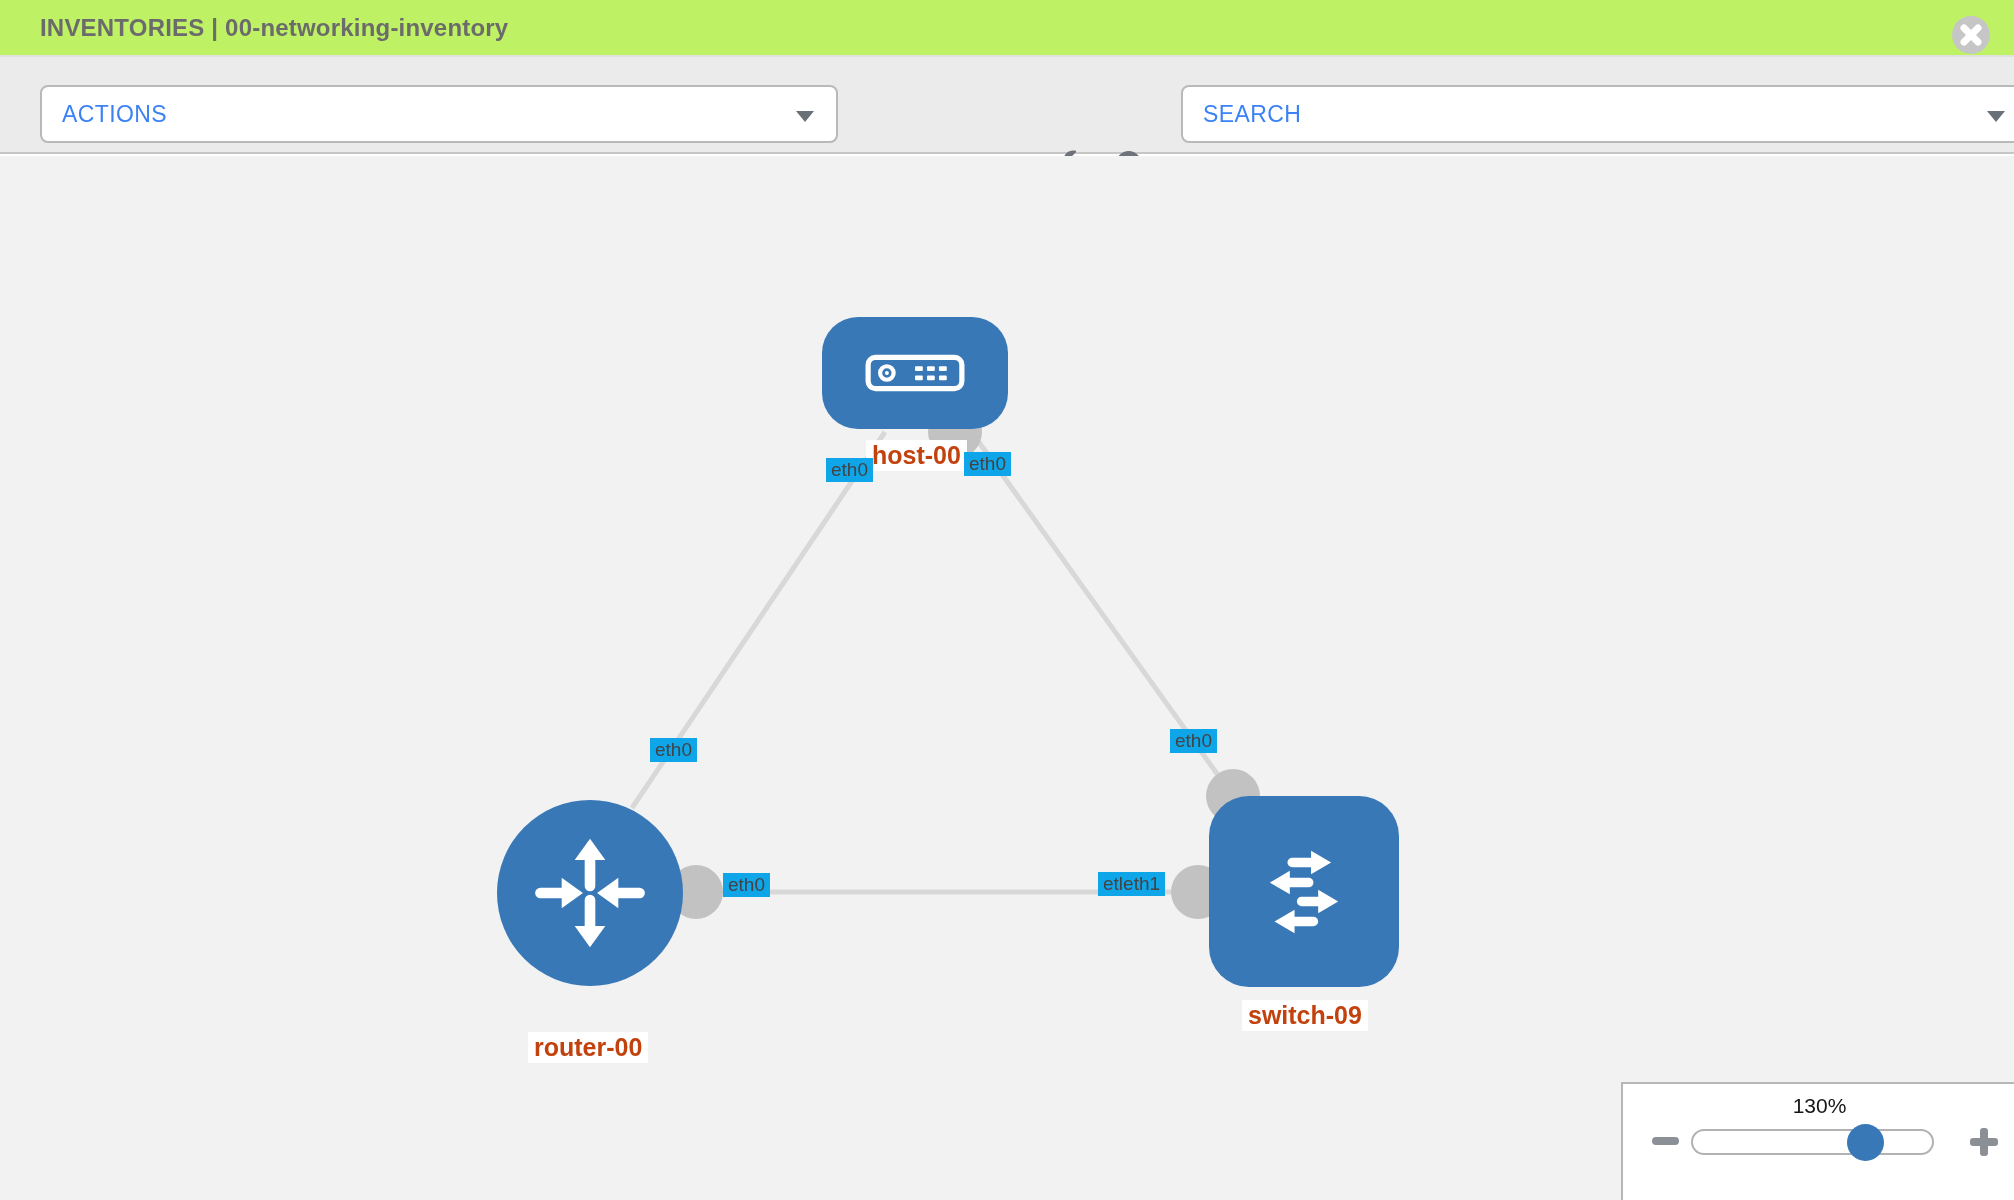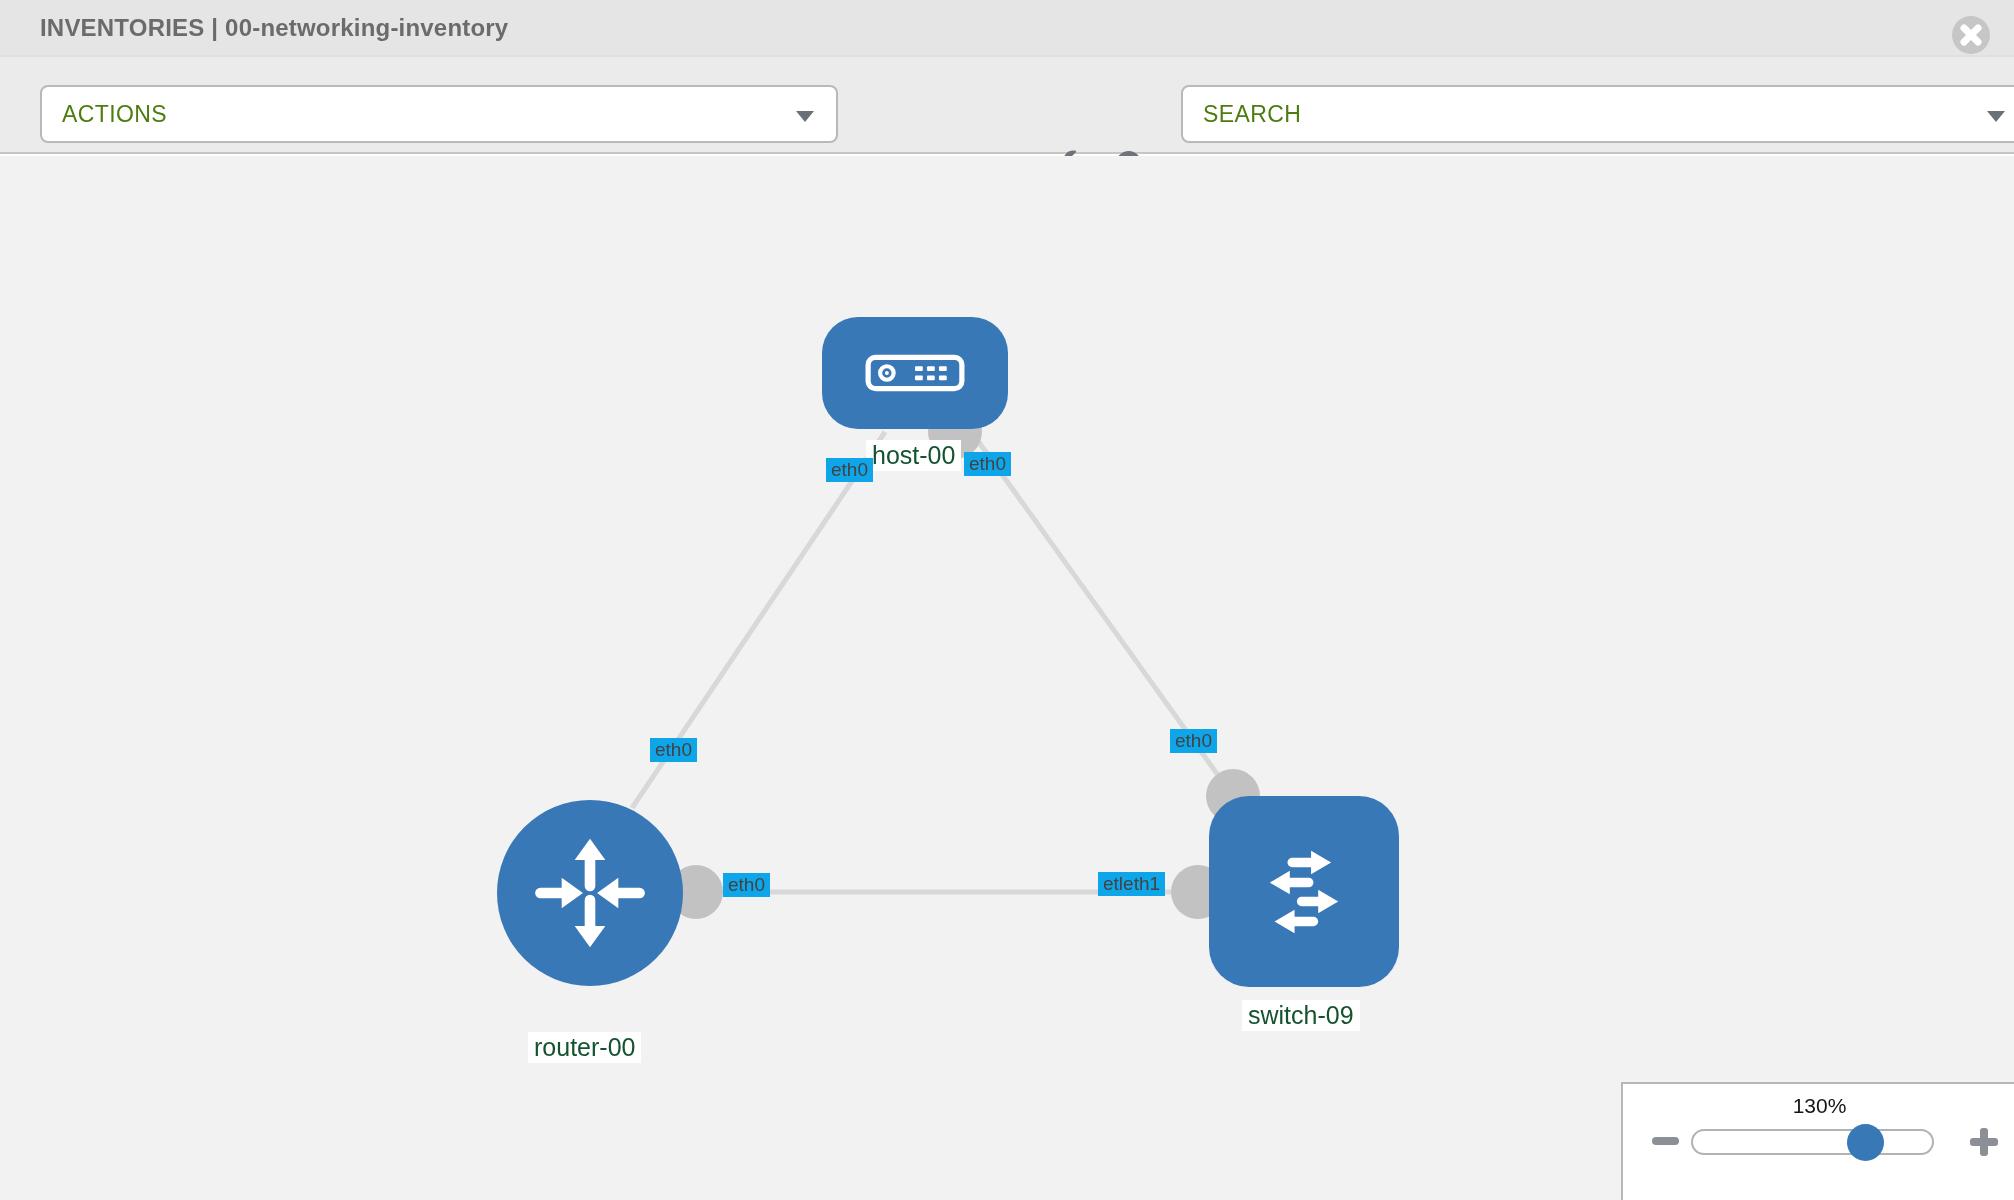--- a/index.html
+++ b/index.html
@@ -5,21 +5,21 @@
   * { margin:0; padding:0; box-sizing:border-box; }
   html,body { background:#fff; }
   .screen {
     position:relative; width:2014px; height:1200px; overflow:hidden;
     font-family:"Liberation Sans", sans-serif; background:#ffffff;
   }
 
   
   .header {
     position:absolute; left:0; top:0; width:2014px; height:57px;
-    background:#e5e5e5; border-bottom:2px solid #e0e0e0;
+    background:#bef264; border-bottom:2px solid #e0e0e0;
   }
   .header-title {
     position:absolute; left:40px; top:0; line-height:55px;
     font-size:24px; font-weight:bold; color:#6b6b6b; letter-spacing:0.2px;
   }
   .close-btn {
     position:absolute; right:24px; top:16px; width:38px; height:38px;
     border-radius:50%; background:#c6c6c6; cursor:pointer;
     display:flex; align-items:center; justify-content:center;
   }
@@ -28,21 +28,21 @@
   .toolbar {
     position:absolute; left:0; top:57px; width:2014px; height:97px;
     background:#ebebeb; border-bottom:2px solid #c6c6c6;
   }
   .select-box {
     position:absolute; top:28px; height:58px; background:#fff;
     border:2px solid #b9b9b9; border-radius:8px;
     display:flex; align-items:center; cursor:pointer;
   }
   .select-box .ph {
-    font-size:23px; color:#4d7c0f; padding-left:20px; letter-spacing:0.4px;
+    font-size:23px; color:#3b82f6; padding-left:20px; letter-spacing:0.4px;
   }
   .select-caret {
     position:absolute; right:22px; top:24px; width:0; height:0;
     border-left:9px solid transparent; border-right:9px solid transparent;
     border-top:11px solid #6a7077;
   }
   .actions-box { left:40px;  width:798px; }
   .search-box  { left:1181px; width:848px; }
   .tool-icon { position:absolute; cursor:pointer; }
   .wrench-icon { left:1048px; top:92px; }
@@ -55,22 +55,22 @@
   }
   .links-svg { position:absolute; left:0; top:156px; z-index:1; }
 
   .node { position:absolute; z-index:2; background:#3878b7; cursor:pointer;
           display:flex; align-items:center; justify-content:center; }
   .node-host   { left:822px;  top:317px; width:186px; height:112px; border-radius:36px; }
   .node-router { left:497px;  top:800px; width:186px; height:186px; border-radius:50%; }
   .node-switch { left:1209px; top:796px; width:190px; height:191px; border-radius:40px; }
 
   .node-label {
-    position:absolute; z-index:3; background:#ffffff; color:#14532d;
-    font-size:25px; padding:1px 6px; white-space:nowrap;
+    position:absolute; z-index:3; background:#ffffff; color:#c2410c;
+    font-size:25px; padding:1px 6px; white-space:nowrap;font-weight:bold;
   }
   .iface-label {
     position:absolute; z-index:3; background:#0ea5e9; color:#434343;
     font-size:19px; padding:1px 5px; white-space:nowrap;
   }
   .lbl-host    { left:866px;  top:440px; }
   .lbl-router  { left:528px;  top:1000px;margin-top:32px; }
   .lbl-switch  { left:1242px; top:1000px; }
   .if-host-l   { left:826px;  top:458px; }
   .if-host-r   { left:964px;  top:452px; }

